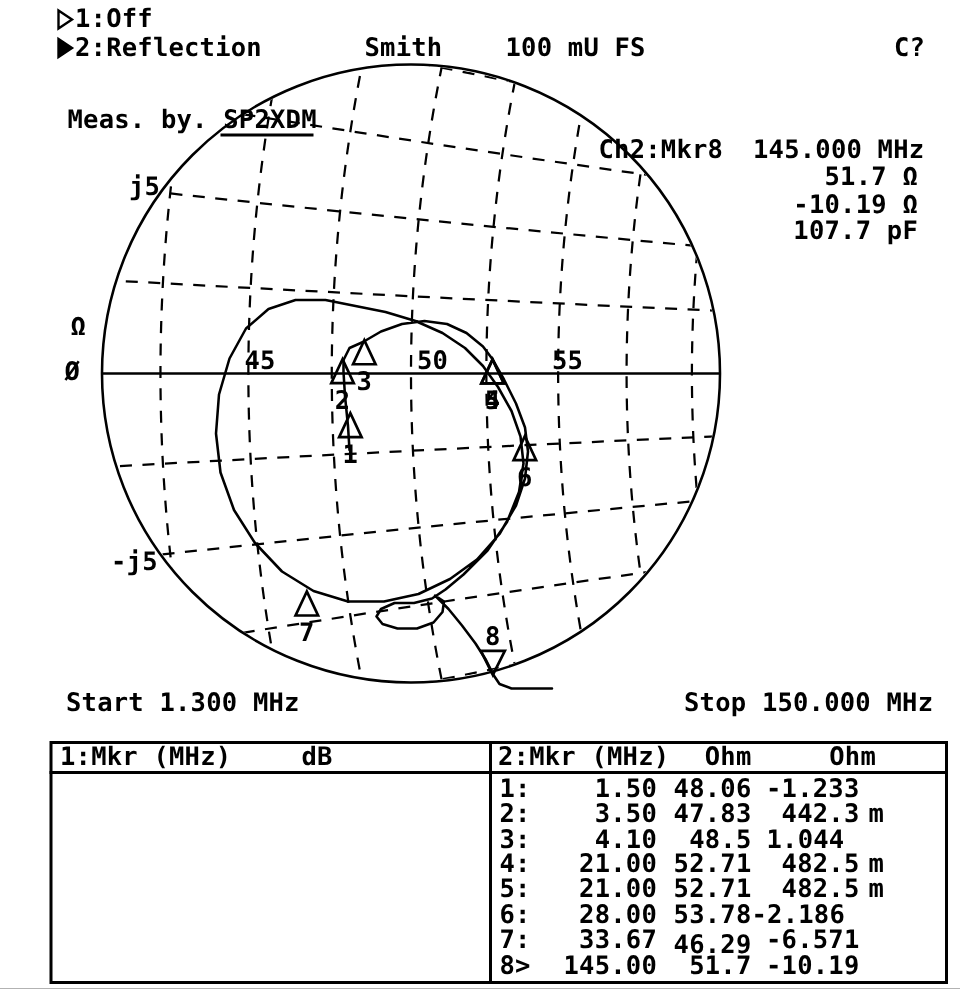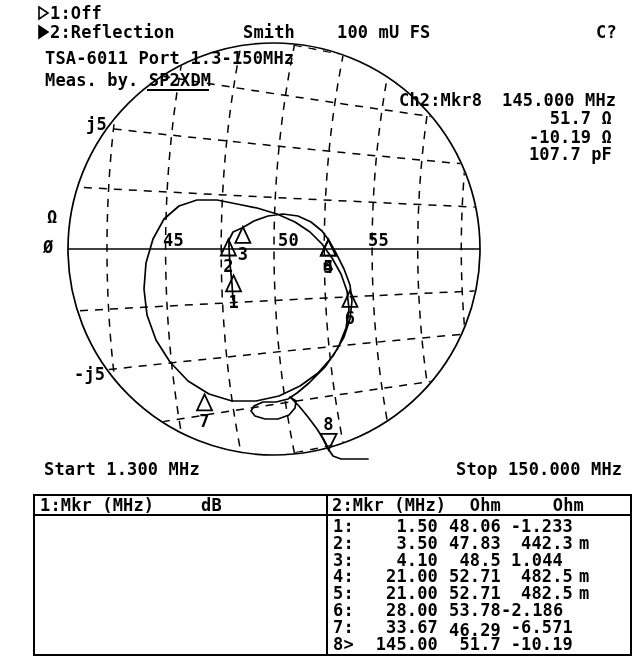--- a/index.html
+++ b/index.html
@@ -94,21 +94,20 @@
     <polygon points="39,7 39,19 48,13" fill="#fff" stroke="#000" stroke-width="1.6"></polygon>
     <polygon points="39,26 39,38 48,32" fill="#000" stroke="#000" stroke-width="1.6"></polygon>
   </svg>
 
   <span class="t" style="left:50px;top:5px">1:Off</span>
   <span class="t" style="left:50px;top:24px">2:Reflection</span>
   <span class="t" style="left:243px;top:24px">Smith</span>
   <span class="t" style="left:337px;top:24px">100 mU FS</span>
   <span class="t" style="left:596px;top:24px">C?</span>
 
-  <span class="t" style="left:45px;top:50px">TSA-6011 Port 1.3-150MHz</span>
   <span class="t" style="left:45px;top:72px">Meas. by. SP2XDM</span>
   <div class="u" style="left:147px;top:89px;width:62px"></div>
 
   <span class="t" style="left:399px;top:92px">Ch2:Mkr8</span>
   <span class="t" style="left:502px;top:92px">145.000 MHz</span>
   <span class="t rt" style="left:412px;top:110px;width:200px">51.7 Ω</span>
   <span class="t rt" style="left:412px;top:129px;width:200px">-10.19 Ω</span>
   <span class="t rt" style="left:412px;top:146px;width:200px">107.7 pF</span>
 
   <span class="t" style="left:44px;top:461px">Start 1.300 MHz</span>

